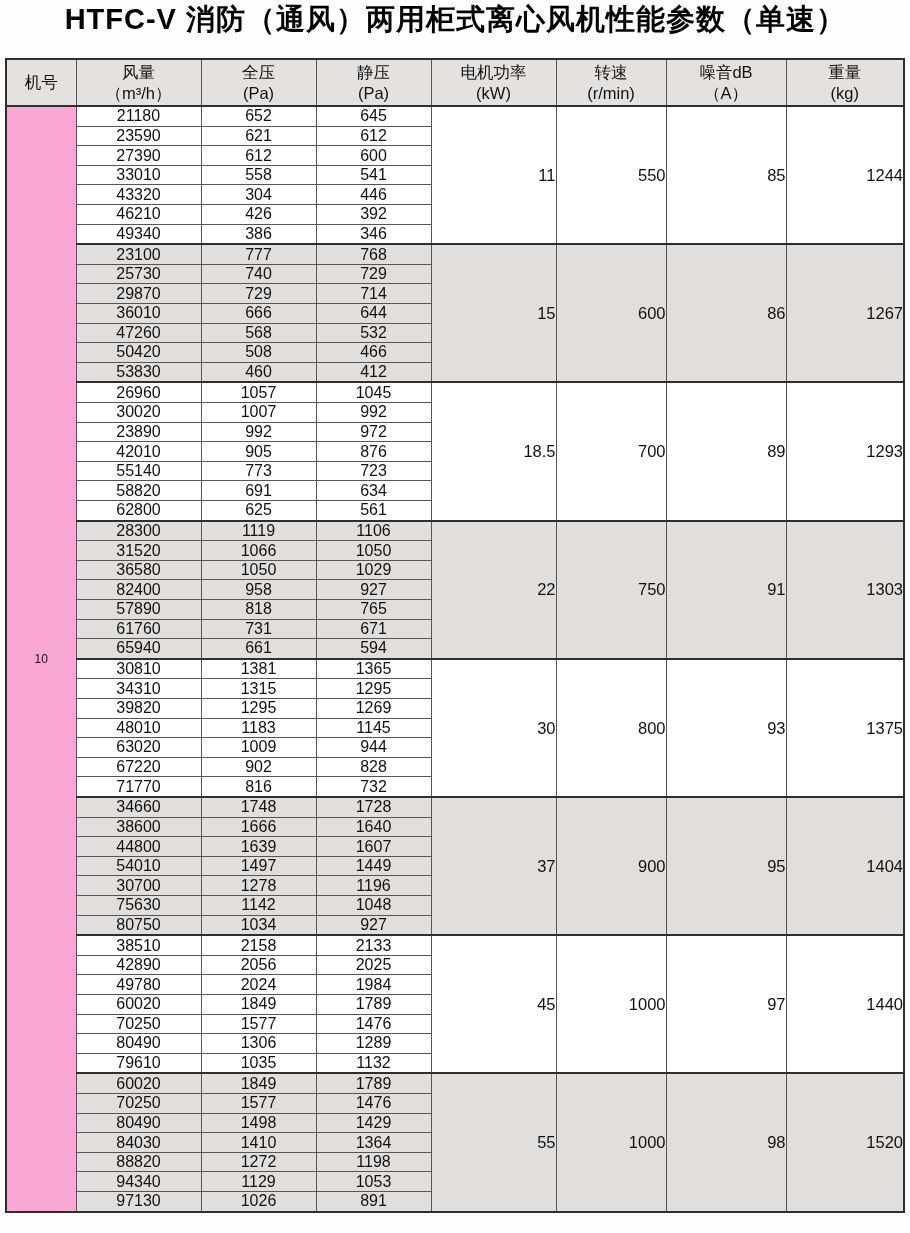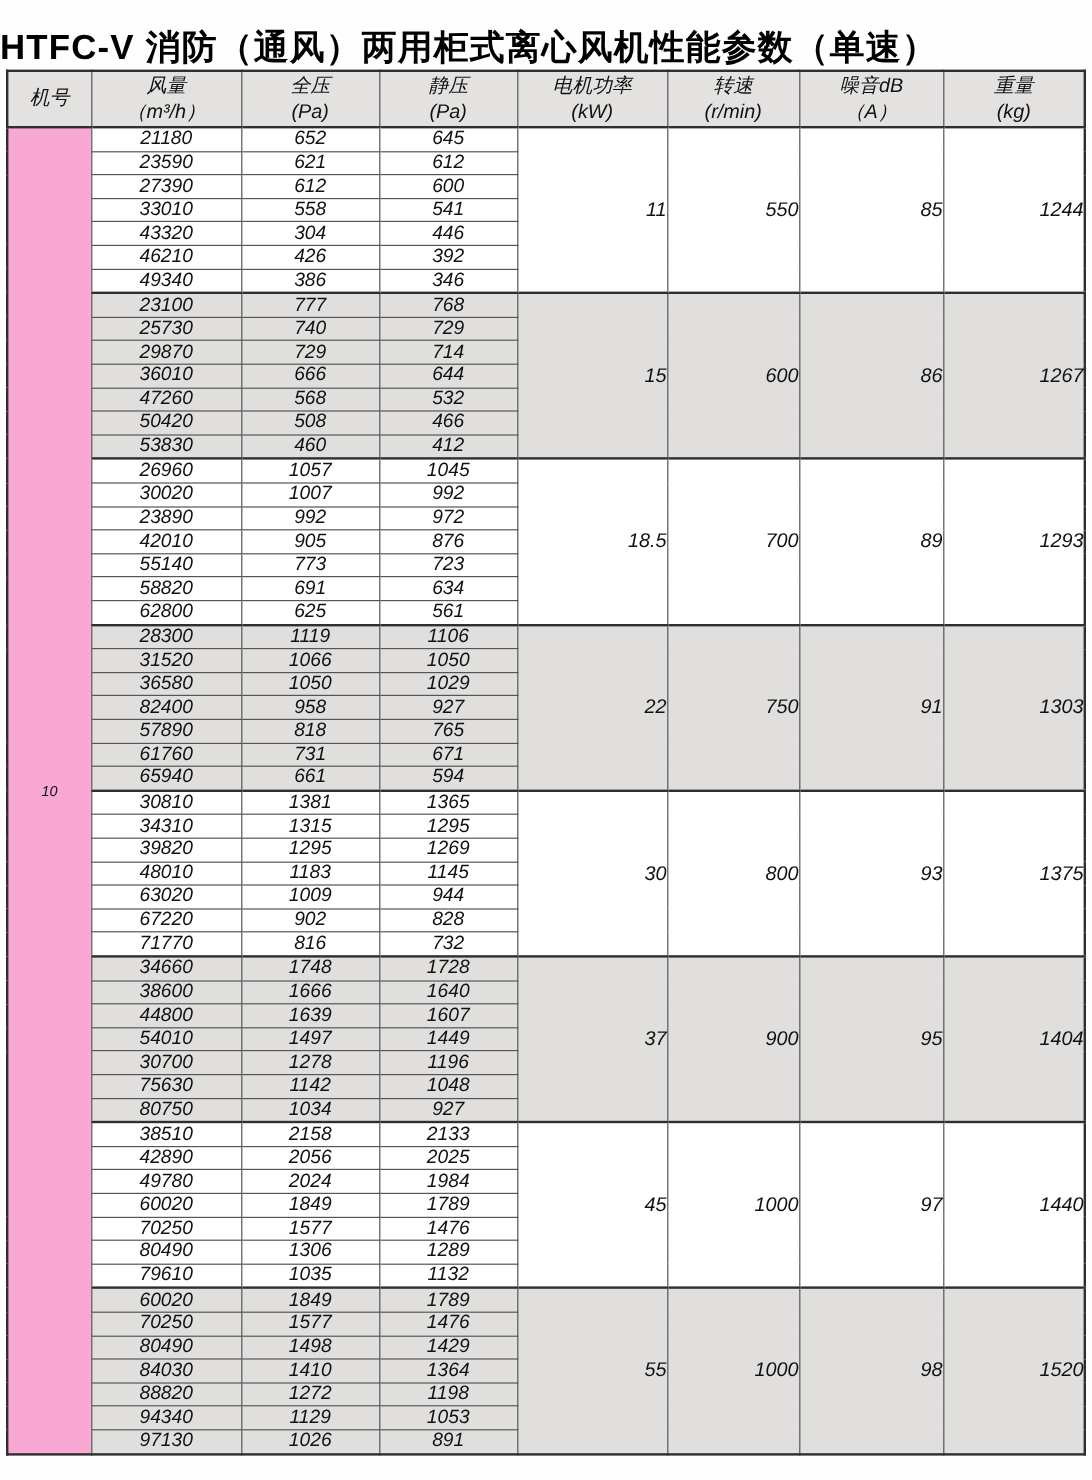--- a/index.html
+++ b/index.html
@@ -14,37 +14,36 @@
   body{
     width:910px;height:1233px;
     background:var(--page-bg);
     font-family:"Liberation Sans","DejaVu Sans",sans-serif;
     color:var(--text);
     position:relative;
     overflow:hidden;
   }
   .title{
     position:absolute;
-    left:0;top:20px;width:846px;
-    text-align:left;
+    left:0;top:0;width:846px;
+    text-align:right;
     font-size:29px;
     font-weight:bold;
     letter-spacing:1px;
     margin:0;
     color:#000;
   }
   table.spec-table{
     position:absolute;
     left:5px;top:58px;
     width:898px;height:1155px;
     border-collapse:collapse;
     table-layout:fixed;
     background:#ffffff;
     border:2px solid var(--border-strong);
-    font-style:italic;
   }
   col.c-machine{width:70px;}
   col.c-flow{width:125px;}
   col.c-tp{width:115px;}
   col.c-sp{width:115px;}
   col.c-power{width:125px;}
   col.c-speed{width:110px;}
   col.c-noise{width:120px;}
   col.c-weight{width:118px;}
   thead tr{height:47px;}

